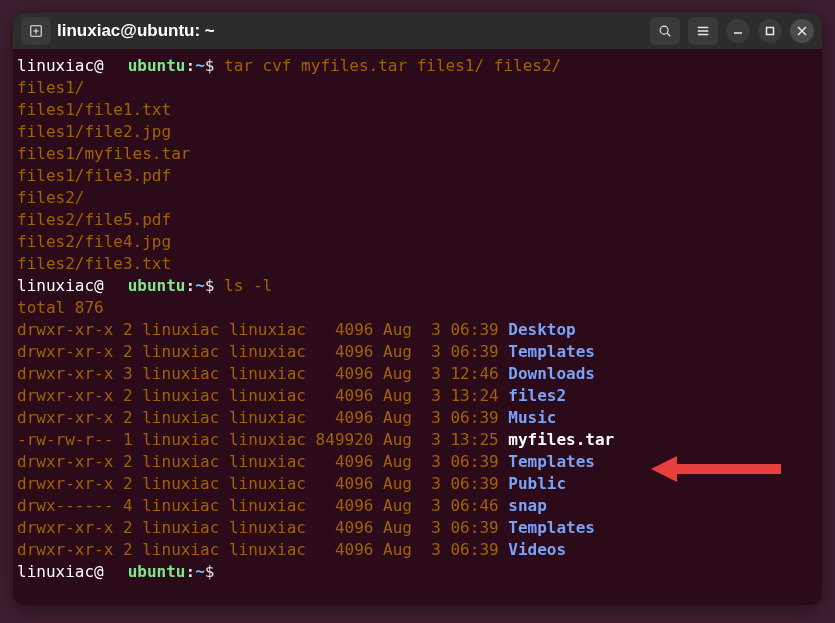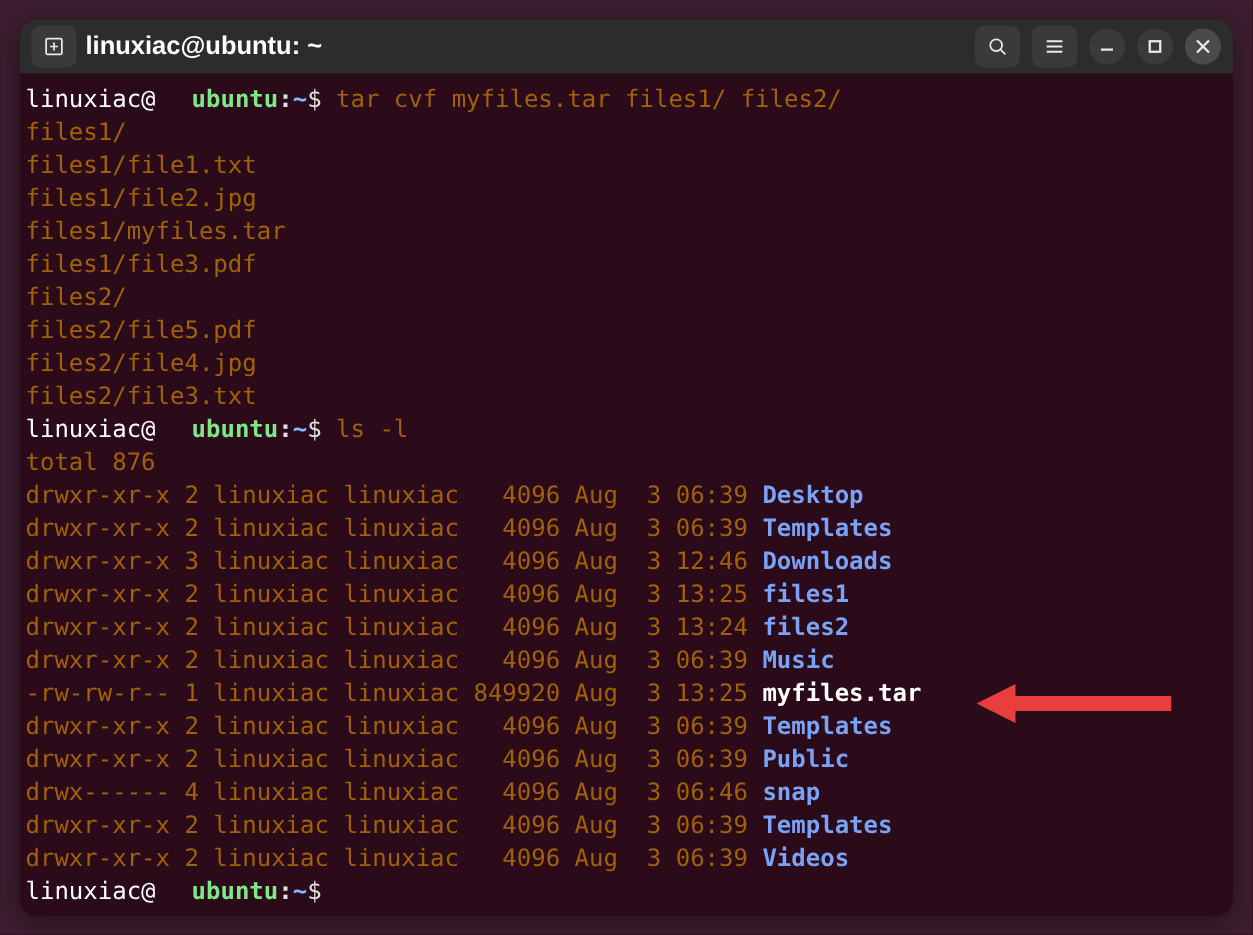--- a/index.html
+++ b/index.html
@@ -168,21 +168,20 @@
       <div class="line"><span class="cmd">files1/file3.pdf</span></div>
       <div class="line"><span class="cmd">files2/</span></div>
       <div class="line"><span class="cmd">files2/file5.pdf</span></div>
       <div class="line"><span class="cmd">files2/file4.jpg</span></div>
       <div class="line"><span class="cmd">files2/file3.txt</span></div>
       <div class="line"><span class="user">linuxiac</span><span class="user">@</span><span class="host">ubuntu</span><span class="colon">:</span><span class="path">~</span><span class="prompt">$ </span><span class="cmd">ls -l</span></div>
       <div class="line"><span class="cmd">total 876</span></div>
       <div class="line"><span class="cmd">drwxr-xr-x 2 linuxiac linuxiac   4096 Aug  3 06:39 </span><span class="dir">Desktop</span></div>
       <div class="line"><span class="cmd">drwxr-xr-x 2 linuxiac linuxiac   4096 Aug  3 06:39 </span><span class="dir">Templates</span></div>
       <div class="line"><span class="cmd">drwxr-xr-x 3 linuxiac linuxiac   4096 Aug  3 12:46 </span><span class="dir">Downloads</span></div>
-      <div class="line"><span class="cmd">drwxr-xr-x 2 linuxiac linuxiac   4096 Aug  3 13:25 </span><span class="dir">files1</span></div>
       <div class="line"><span class="cmd">drwxr-xr-x 2 linuxiac linuxiac   4096 Aug  3 13:24 </span><span class="dir">files2</span></div>
       <div class="line"><span class="cmd">drwxr-xr-x 2 linuxiac linuxiac   4096 Aug  3 06:39 </span><span class="dir">Music</span></div>
       <div class="line"><span class="cmd">-rw-rw-r-- 1 linuxiac linuxiac 849920 Aug  3 13:25 </span><span class="tarfile">myfiles.tar</span></div>
       <div class="line"><span class="cmd">drwxr-xr-x 2 linuxiac linuxiac   4096 Aug  3 06:39 </span><span class="dir">Templates</span></div>
       <div class="line"><span class="cmd">drwxr-xr-x 2 linuxiac linuxiac   4096 Aug  3 06:39 </span><span class="dir">Public</span></div>
       <div class="line"><span class="cmd">drwx------ 4 linuxiac linuxiac   4096 Aug  3 06:46 </span><span class="dir">snap</span></div>
       <div class="line"><span class="cmd">drwxr-xr-x 2 linuxiac linuxiac   4096 Aug  3 06:39 </span><span class="dir">Templates</span></div>
       <div class="line"><span class="cmd">drwxr-xr-x 2 linuxiac linuxiac   4096 Aug  3 06:39 </span><span class="dir">Videos</span></div>
       <div class="line"><span class="user">linuxiac</span><span class="user">@</span><span class="host">ubuntu</span><span class="colon">:</span><span class="path">~</span><span class="prompt">$ </span></div>
       <div class="arrow">

